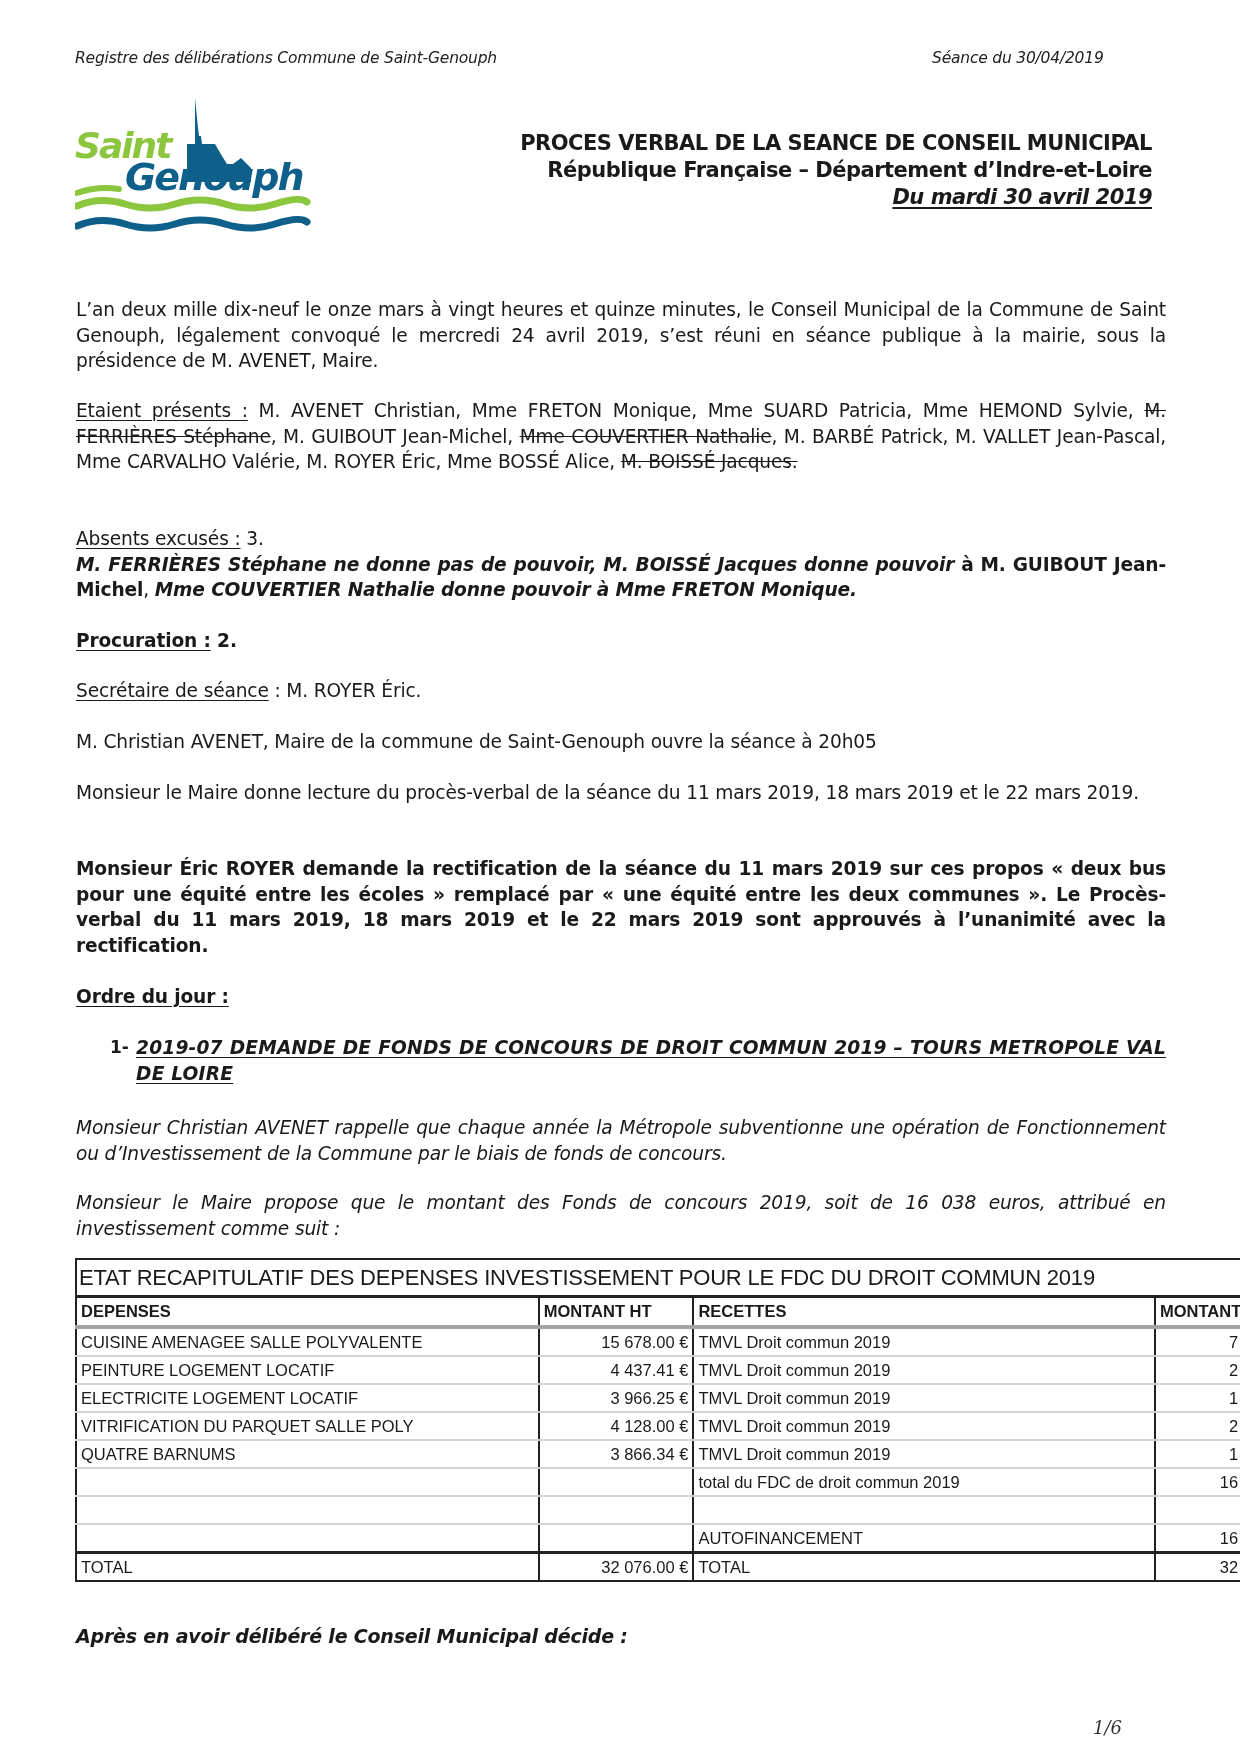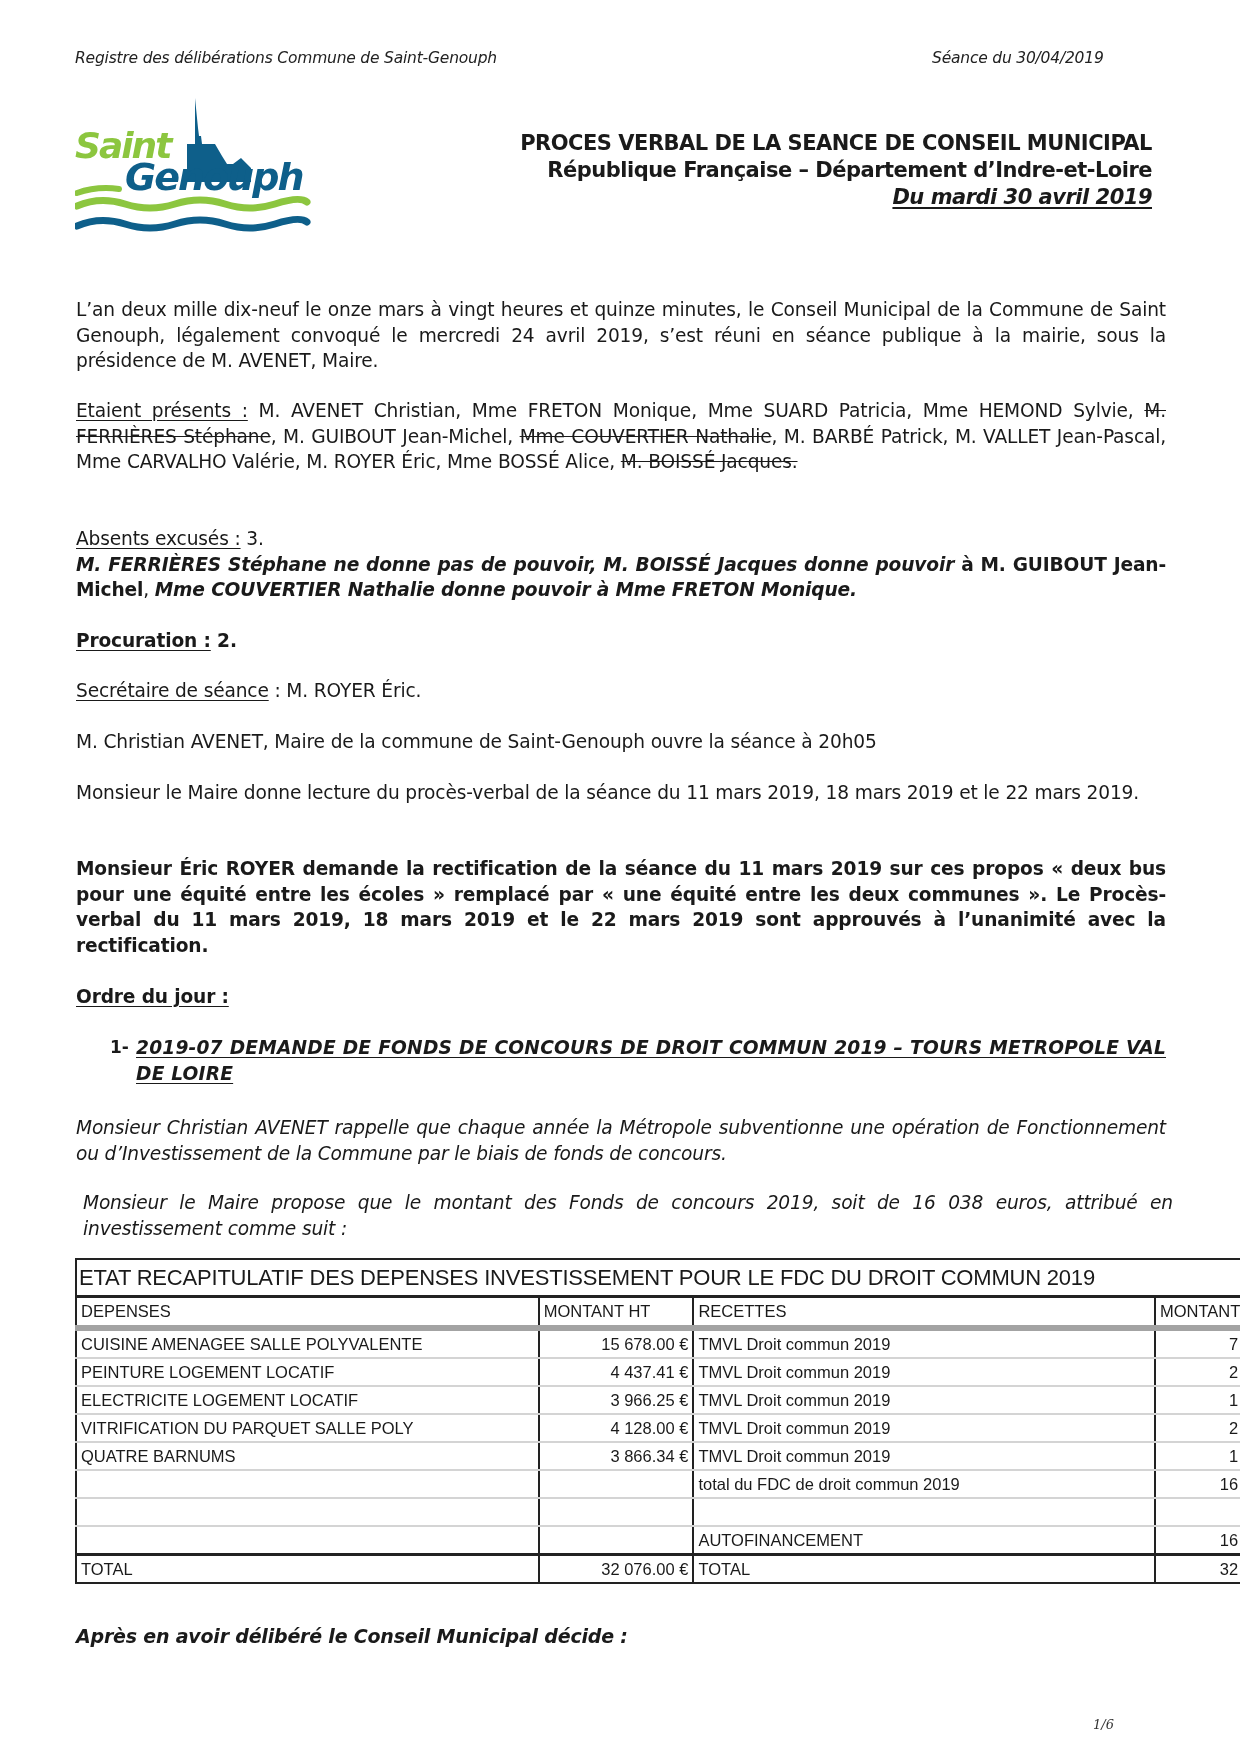--- a/index.html
+++ b/index.html
@@ -22,27 +22,27 @@
   .i { font-style: italic; }
   .bi { font-weight: bold; font-style: italic; }
 
   .agenda-item { left: 110px; width: 1056px; font-size: 18.6px; line-height: 25.5px; font-weight: bold; font-style: italic; }
   .agenda-num { position: absolute; left: 0; top: 0; font-style: normal; font-weight: bold; font-size: 17px; }
   .agenda-text { display: block; margin-left: 26px; text-decoration: underline; text-underline-offset: 3px; text-align: justify; letter-spacing: 0.2px; }
 
   table.fdc { position: absolute; left: 75px; top: 1258px; width: 1238px; border-collapse: collapse; font-family: "Liberation Sans", sans-serif; font-size: 16.5px; color: #1a1a1a; }
   table.fdc td { border-left: 2px solid #222; border-right: 2px solid #222; border-bottom: 2px solid #d4d4d4; height: 26px; padding: 0 4px; white-space: nowrap; }
   table.fdc tr.title-row td { font-size: 22px; height: 35px; border: 2px solid #222; border-bottom: 3px solid #222; padding: 0 2px; letter-spacing: -0.2px; }
-  table.fdc tr.head-row td { font-weight: normal; border-bottom: 6px solid #a3a3a3; height: 27px; }
+  table.fdc tr.head-row td { font-weight: bold; border-bottom: 4px solid #a3a3a3; height: 27px; }
   table.fdc tr.total-row td { border-top: 3px solid #222; border-bottom: 2px solid #222; }
   table.fdc td.num { text-align: right; }
   col.c1 { width: 398px; } col.c2 { width: 133px; } col.c3 { width: 397px; } col.c4 { width: 135px; }
 
   .decision { left: 76px; top: 1625px; font-size: 19px; font-weight: bold; font-style: italic; letter-spacing: -0.2px; }
-  .page-num { left: 1093px; top: 1717px; font-family: "DejaVu Serif", serif; font-style: italic; font-size: 13px; color: #333; }
+  .page-num { left: 1093px; top: 1717px; font-family: "DejaVu Serif", serif; font-style: italic; font-size: 18px; color: #333; }
 </style>
 </head>
 <body>
 
 <div class="abs running-header rh-left">Registre des délibérations Commune de Saint-Genouph</div>
 <div class="abs running-header rh-right">Séance du 30/04/2019</div>
 
 <div class="abs logo">
   <svg width="240" height="140" viewBox="0 0 240 140">
 
@@ -91,21 +91,21 @@
 <div class="abs para b" style="top:856px;">Monsieur Éric ROYER demande la rectification de la séance du 11 mars 2019 sur ces propos « deux bus pour une équité entre les écoles » remplacé par «  une équité entre les deux communes ». Le Procès-verbal du 11 mars 2019, 18 mars 2019 et le 22 mars 2019 sont approuvés à l’unanimité avec la rectification.</div>
 
 <div class="abs para b u" style="top:984px; width:auto;">Ordre du jour :</div>
 
 <div class="abs agenda-item" style="top:1035px;">
   <span class="agenda-num">1-</span>
   <span class="agenda-text">2019-07 DEMANDE DE FONDS DE CONCOURS DE DROIT COMMUN 2019 – TOURS METROPOLE VAL DE LOIRE</span>
 </div>
 
 <div class="abs para i" style="top:1115px;">Monsieur Christian AVENET rappelle que chaque année la Métropole subventionne une opération de Fonctionnement ou d’Investissement de la Commune par le biais de fonds de concours.</div>
-<div class="abs para i" style="top:1190px;margin-left:7px;">Monsieur le Maire propose que le montant des Fonds de concours 2019, soit de 16 038 euros, attribué en investissement comme suit :</div>
+<div class="abs para i" style="top:1190px;">Monsieur le Maire propose que le montant des Fonds de concours 2019, soit de 16 038 euros, attribué en investissement comme suit :</div>
 
 <table class="fdc">
   <colgroup>
       <col class="c1">
       <col class="c2">
       <col class="c3">
       <col class="c4">
     </colgroup>
   <tbody>
       <tr class="title-row">

